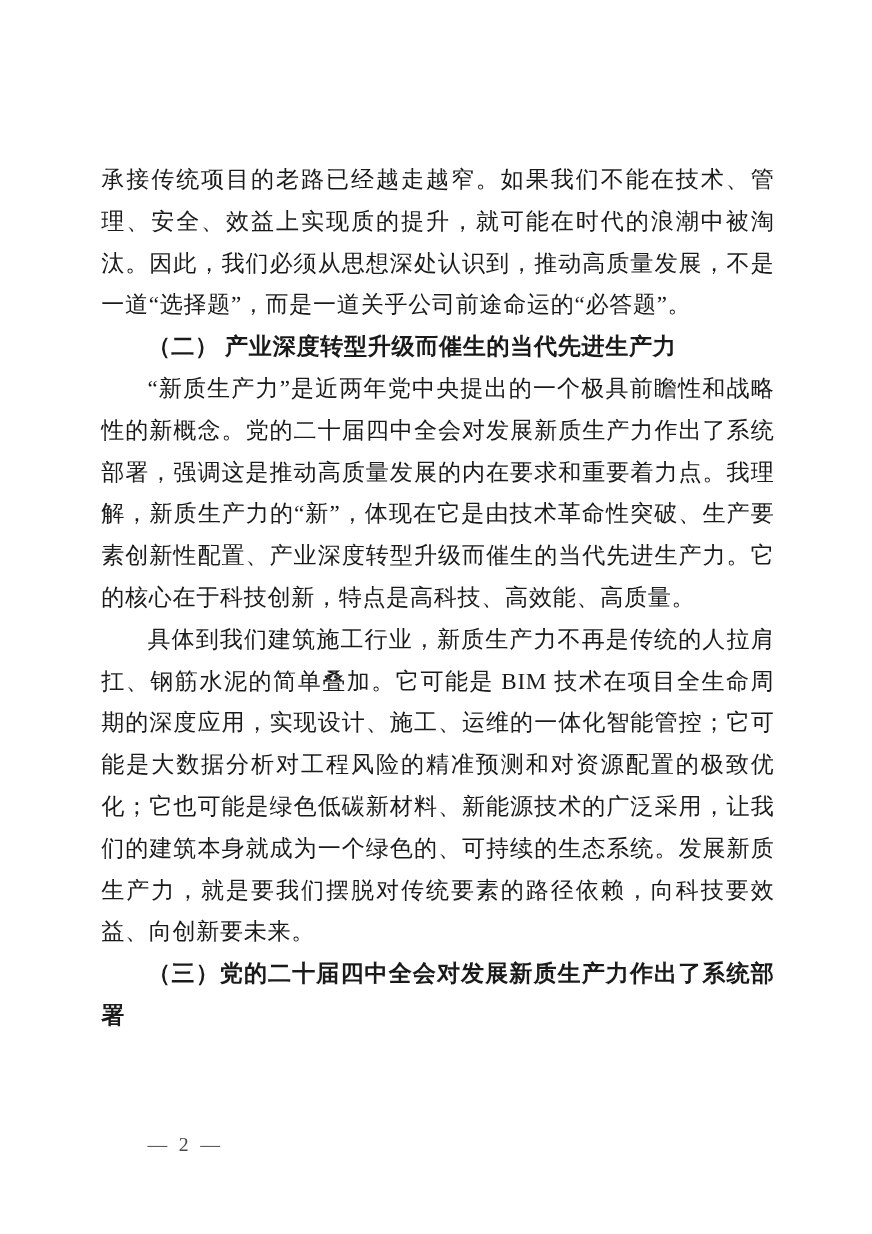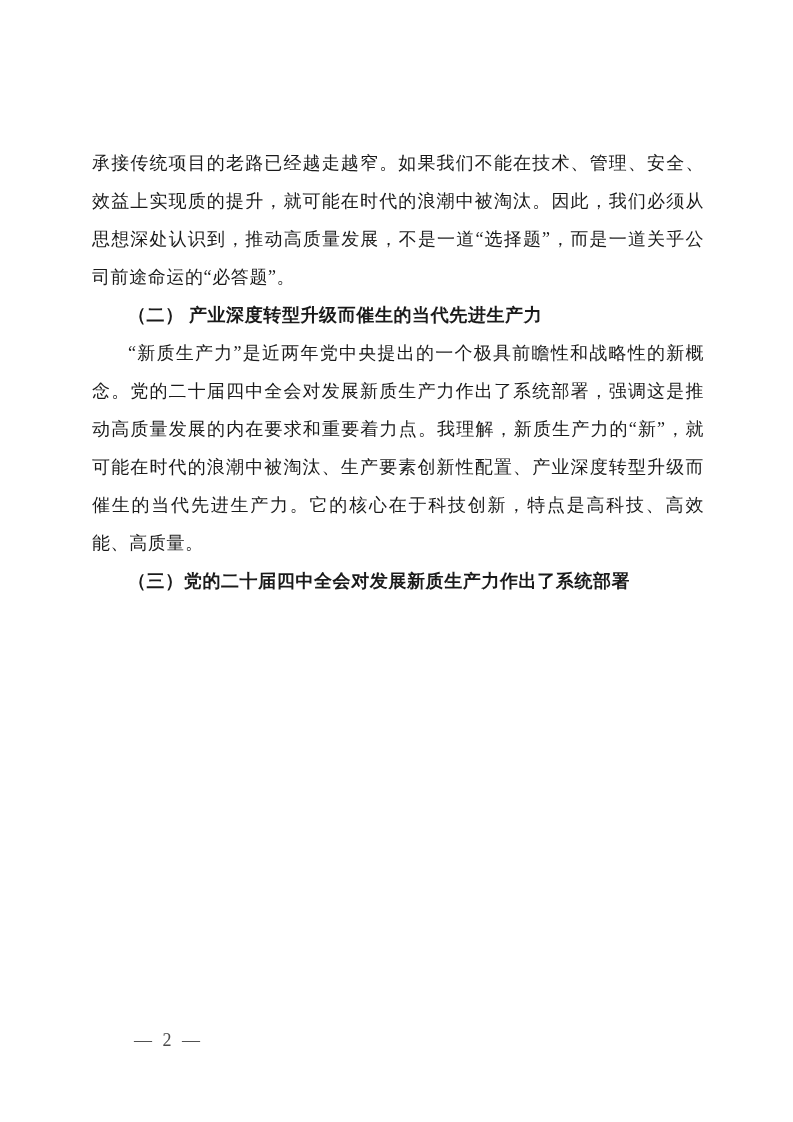--- a/index.html
+++ b/index.html
@@ -19,21 +19,21 @@
   .text-block {
     position: absolute;
     left: 92px;
     top: 144px;
     width: 612px;
   }
   .text-block p,
   .text-block h3 {
     margin: 0;
     padding: 0;
-    font-size: 18px;
+    font-size: 21px;
     line-height: 38px;
     letter-spacing: 0.6px;
     text-align: justify;
     text-justify: inter-ideograph;
   }
   .para-indent {
     text-indent: 2em;
   }
   .no-indent {
     text-indent: 0;
@@ -53,18 +53,19 @@
     letter-spacing: 3px;
   }
 </style>
 </head>
 <body>
 
 <div class="page">
   <div class="text-block">
     <p class="no-indent">承接传统项目的老路已经越走越窄。如果我们不能在技术、管理、安全、效益上实现质的提升，就可能在时代的浪潮中被淘汰。因此，我们必须从思想深处认识到，推动高质量发展，不是一道“选择题”，而是一道关乎公司前途命运的“必答题”。</p>
     <h3 class="heading">（二） 产业深度转型升级而催生的当代先进生产力</h3>
-    <p class="para-indent">“新质生产力”是近两年党中央提出的一个极具前瞻性和战略性的新概念。党的二十届四中全会对发展新质生产力作出了系统部署，强调这是推动高质量发展的内在要求和重要着力点。我理解，新质生产力的“新”，就可能在时代的浪潮中被淘汰、生产要素创新性配置、产业深度转型升级而催生的当代先进生产力。它的核心在于科技创新，特点是高科技、高效能、高质量。</p>
+    <p class="para-indent">“新质生产力”是近两年党中央提出的一个极具前瞻性和战略性的新概念。党的二十届四中全会对发展新质生产力作出了系统部署，强调这是推动高质量发展的内在要求和重要着力点。我理解，新质生产力的“新”，体现在它是由技术革命性突破、生产要素创新性配置、产业深度转型升级而催生的当代先进生产力。它的核心在于科技创新，特点是高科技、高效能、高质量。</p>
+    <p class="para-indent">具体到我们建筑施工行业，新质生产力不再是传统的人拉肩扛、钢筋水泥的简单叠加。它可能是 BIM 技术在项目全生命周期的深度应用，实现设计、施工、运维的一体化智能管控；它可能是大数据分析对工程风险的精准预测和对资源配置的极致优化；它也可能是绿色低碳新材料、新能源技术的广泛采用，让我们的建筑本身就成为一个绿色的、可持续的生态系统。发展新质生产力，就是要我们摆脱对传统要素的路径依赖，向科技要效益、向创新要未来。</p>
     <h3 class="heading">（三）党的二十届四中全会对发展新质生产力作出了系统部署</h3>
   </div>
 
   <div class="page-number">— 2 —</div>
 </div>
 
 </body></html>

